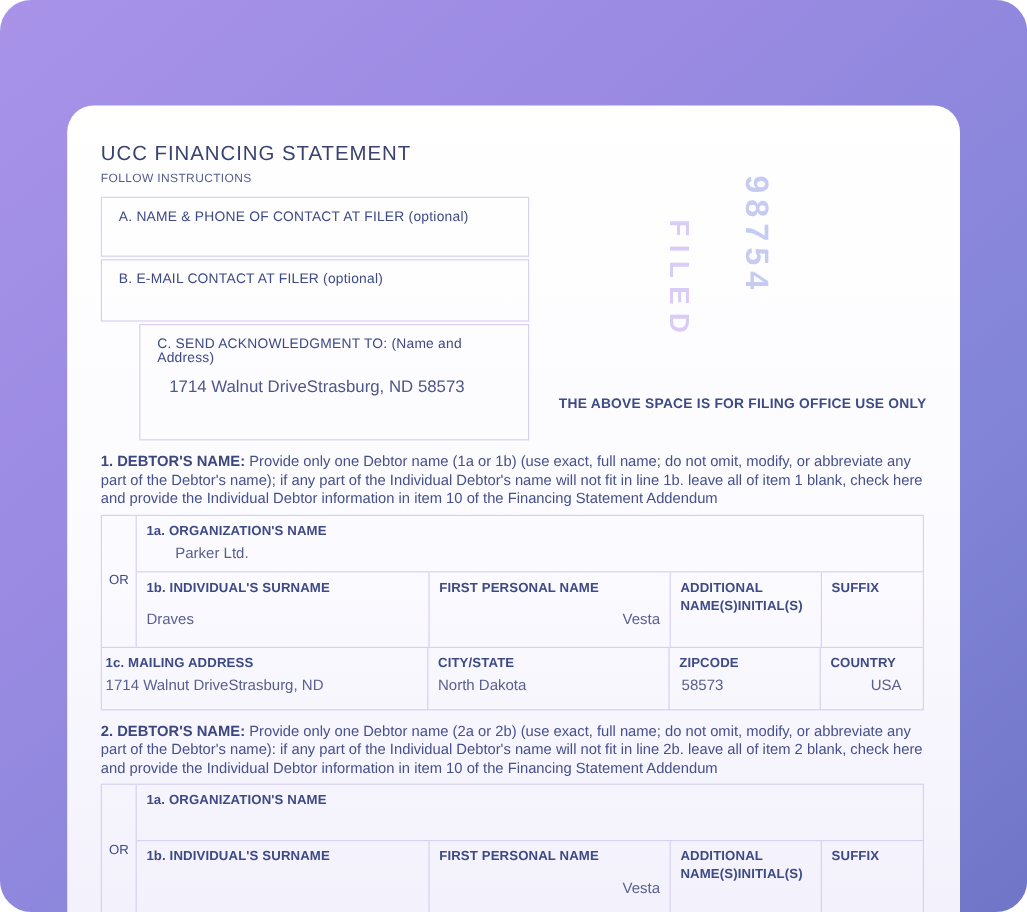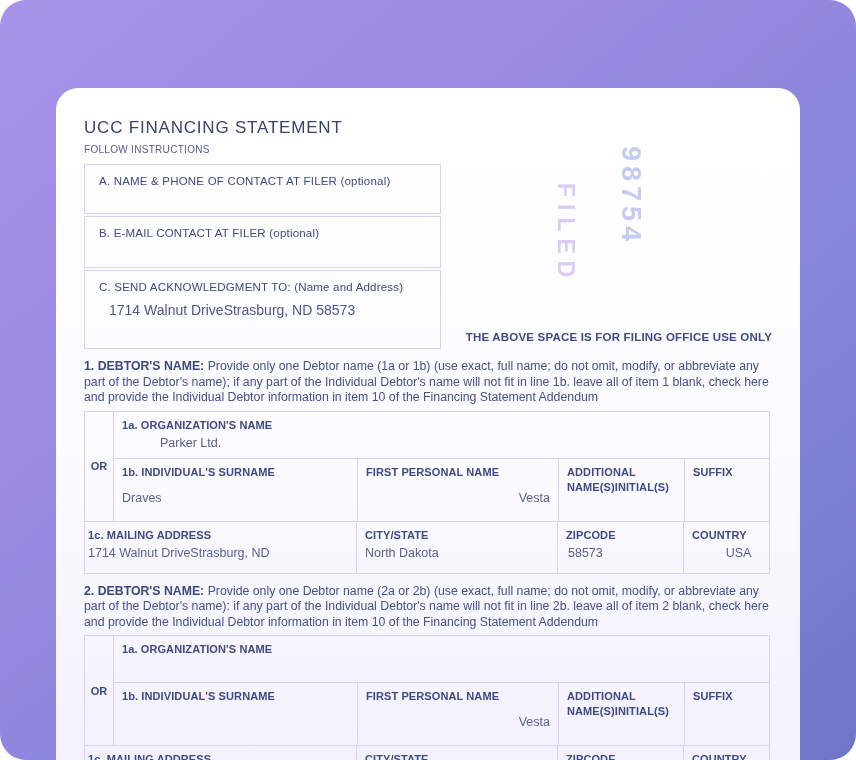--- a/index.html
+++ b/index.html
@@ -14,21 +14,21 @@
     border-radius:22px;padding:30px 28px;
     background:linear-gradient(180deg,#fffffe 0%,#fbfaff 55%,#f2f0fb 100%);
     color:#3c477e;
   }
   .title{font-size:17px;font-weight:400;letter-spacing:.8px;color:#3a4270;}
   .subtitle{margin-top:6px;font-size:10px;letter-spacing:.3px;color:#555d8f;}
   .contact-boxes{width:357px;margin-top:9px;}
   .cbox{border:1px solid #d9d0f2;background:transparent;}
   .cbox-a{height:50px;}
   .cbox-b{height:52px;margin-top:2px;}
-  .cbox-c{height:79px;margin-top:2px;}
+  .cbox-c{height:97px;margin-top:2px;margin-left:32px;}
   .cbox-label{font-size:11.5px;font-weight:400;color:#3e4a85;padding:10px 6px 0 14px;letter-spacing:.2px;}
   .cbox-value{font-size:14px;color:#4f568c;margin:9px 0 0 24px;}
   .filed-stamp{
     position:absolute;left:496px;top:95px;writing-mode:vertical-rl;
     font-size:23px;font-weight:700;letter-spacing:7px;color:#d9cdf7;
   }
   .filing-number{
     position:absolute;left:559px;top:58px;writing-mode:vertical-rl;
     font-size:27px;font-weight:700;letter-spacing:5px;color:#c6ccf1;
   }
@@ -36,37 +36,37 @@
     position:absolute;right:28px;top:243px;
     font-size:11.5px;font-weight:700;color:#3e4a85;letter-spacing:.2px;
   }
   .section-heading{
     width:686px;font-size:12.3px;line-height:15.5px;color:#46508a;margin:10px 0 5px;
   }
   .section-heading strong{color:#3c477e;font-weight:700;}
   .ucc-table{width:686px;border:1px solid #d9d0f2;}
   .tbl-top{display:flex;}
   .or-cell{width:28px;min-width:28px;display:flex;align-items:center;justify-content:center;
-    font-size:11px;font-weight:700;color:#3e4a85;}
+    font-size:11px;font-weight:400;color:#3e4a85;}
   .tbl-main{flex:1;border-left:1px solid #d9d0f2;}
   .cell{padding:6px 8px 0;}
   .cell-1a{height:47px;border-bottom:1px solid #d9d0f2;}
   .row-1b{display:flex;height:62px;}
   .row-1c{display:flex;height:52px;border-top:1px solid #d9d0f2;}
   .c-surname{width:243px;}
   .c-first{width:201px;border-left:1px solid #d9d0f2;}
   .c-add{width:126px;border-left:1px solid #d9d0f2;}
   .c-suffix{flex:1;border-left:1px solid #d9d0f2;}
   .c-mailing{width:271px;padding-left:3px;}
   .c-city{width:201px;border-left:1px solid #d9d0f2;}
   .c-zip{width:126px;border-left:1px solid #d9d0f2;}
   .c-country{flex:1;border-left:1px solid #d9d0f2;}
   .cell-label{font-size:11px;font-weight:700;color:#3e4a85;line-height:1.4;letter-spacing:.1px;}
   .cell-value{font-size:12.5px;color:#59608f;}
-  .cell-1a .cell-value{margin:3px 0 0 38px;}
+  .cell-1a .cell-value{margin:3px 0 0 24px;}
   .row-1b .cell-value{margin-top:11px;}
   .c-first .cell-value{margin-left:5px;text-align:right;}
   .row-1c .cell-value{margin-top:3px;}
   .c-zip .cell-value{margin-left:2px;}
   .c-country .cell-value{margin-left:24px;text-align:center;}
 </style>
 </head>
 <body>
 
 <div class="viewport">

